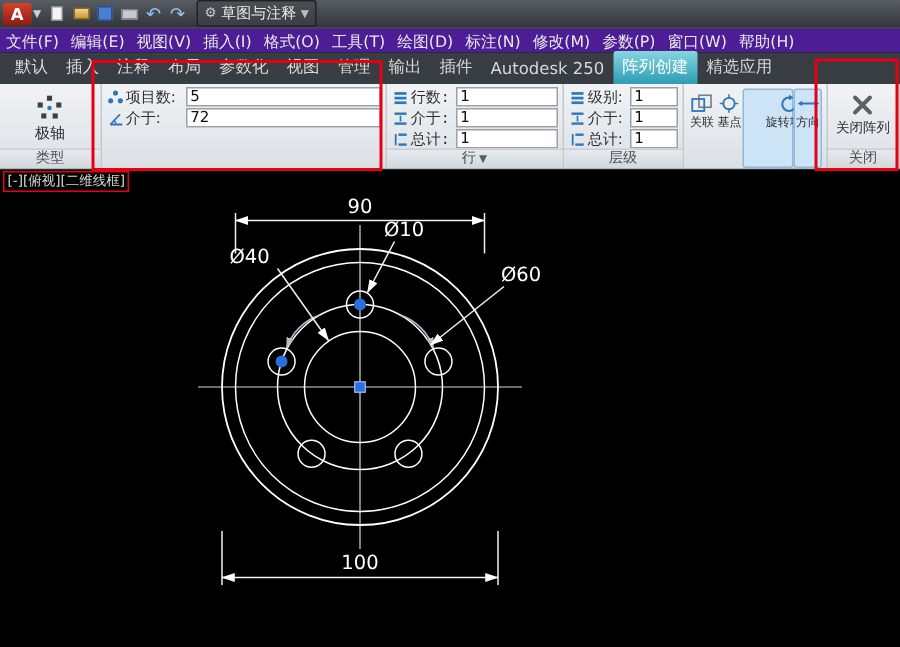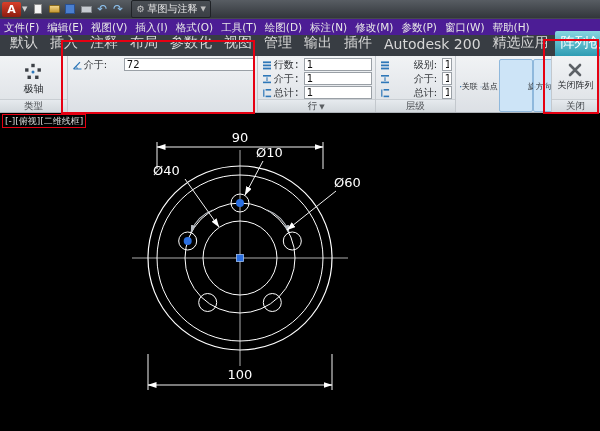--- a/index.html
+++ b/index.html
@@ -28,47 +28,47 @@
   .win-title { margin-left:auto; white-space:nowrap; overflow:hidden; color:#dcdcdc; font-size:10.5px; padding-right:2px; }
   .win-title .doc { margin-left:14px; }
 
   
   .menubar { height:17px; background:#4c1d95; border-top:1px solid #46494e;
              display:flex; align-items:flex-end; padding-left:0; }
   .menu-item { font-size:10.5px; color:#e8e8e8; padding:0 4px; white-space:nowrap; cursor:default; }
 
   
   .tabs { height:21px; background:#383d43; display:flex; align-items:flex-end; padding-left:4px; }
-  .tab { font-size:14px; color:#d8d8d8; padding:3px 6px 4px; white-space:nowrap; cursor:default; }
+  .tab { font-size:11px; color:#d8d8d8; padding:3px 6px 4px; white-space:nowrap; cursor:default; }
   .tab.active { background:linear-gradient(#86d6e0,#2d9cb4); color:#fff; border-radius:2px 2px 0 0; }
 
   
   .ribbon { height:57px; display:flex; background:linear-gradient(#f1f3f5,#dce0e5); border-bottom:1px solid #aeb3b8; }
   .panel { display:flex; flex-direction:column; border-right:1px solid #c3c8cd; }
   .p-type  { width:76px;justify-content:space-between; }  .p-items { width:190px; } .p-rows { width:118px; }
   .p-levels{ width:80px; }  .p-props { width:96px; }  .p-close{ width:54px; }
   .panel-content { flex:1; padding:2px 3px 0 3px; overflow:hidden; }
   .panel-label { height:13px; line-height:12px; text-align:center; font-size:9.5px; color:#4a4e52;
                  background:linear-gradient(#e6eaee,#d3d8dd); border-top:1px solid #c9ced3; white-space:nowrap; }
   .panel-label .chev { font-size:7px; margin-left:2px; color:#5a5e62; }
 
   .big-btn { display:flex; flex-direction:column; align-items:center; padding-top:3px; cursor:default; }
   .big-btn .cap { font-size:10px; color:#2c2f33; margin-top:1px; }
 
   .field { display:flex; align-items:center; height:13px; margin-bottom:1px; }
   .f-icon { width:13px; display:flex; justify-content:center; }
   .f-label { font-size:10px; color:#2c2f33; white-space:nowrap; }
   .p-items .f-label { width:40px; }
   .p-rows  .f-label { width:30px;font-family:Liberation Mono, monospace; }
-  .p-levels .f-label{ width:28px;margin-left:22px; }
+  .p-levels .f-label{ width:28px; }
   .f-input { flex:1; min-width:0; height:13px; border:1px solid #9aa0a6; background:#fff;
              font-family:inherit; font-size:10px; padding:0 2px; color:#111; }
 
   .prop-row { display:flex; height:100%; padding-top:1px; }
-  .prop-btn { display:flex; flex-direction:row; align-items:center; padding-top:2px;
+  .prop-btn { display:flex; flex-direction:column; align-items:center; padding-top:2px;
               border-radius:2px; border:1px solid transparent; cursor:default; }
   .prop-btn .cap { font-size:8px; color:#2c2f33; white-space:nowrap; }
   .prop-btn.on { background:#cde4f7; border-color:#8fb8dc; }
   .pb-sm { width:20px; } .pb-lg { width:34px;padding-left:28px; }
 
   .close-btn { display:flex; flex-direction:column; align-items:center; padding-top:4px; cursor:default;justify-content:center; }
   .close-btn .cap { font-size:9px; color:#2c2f33; margin-top:1px; white-space:nowrap; }
 
   
   .canvas { position:relative; width:600px; height:318px; background:#000; }
@@ -134,23 +134,23 @@
   <div class="tabs">
     <span class="tab">默认</span>
     <span class="tab">插入</span>
     <span class="tab">注释</span>
     <span class="tab">布局</span>
     <span class="tab">参数化</span>
     <span class="tab">视图</span>
     <span class="tab">管理</span>
     <span class="tab">输出</span>
     <span class="tab">插件</span>
-    <span class="tab">Autodesk 200</span>
+    <span class="tab">Autodesk 250</span>
+    <span class="tab active">阵列创建</span>
     <span class="tab">精选应用</span>
-    <span class="tab active">阵列创建</span>
   </div>
 
   <div class="ribbon">
 
     <div class="panel p-type">
       <div class="panel-content">
         <div class="big-btn">
           <svg width="20" height="20" viewBox="0 0 20 20">
             <rect x="8.3" y="2.8" width="3.4" height="3.4" fill="#3c4046"></rect>
             <rect x="2.1" y="7.3" width="3.4" height="3.4" fill="#3c4046"></rect>
@@ -160,20 +160,31 @@
             <circle cx="10" cy="11" r="1.5" fill="#2e77b8"></circle>
           </svg>
           <span class="cap">极轴</span>
         </div>
       </div>
       <div class="panel-label"><span>类型</span></div>
     </div>
 
     <div class="panel p-items">
       <div class="panel-content">
+        <div class="field">
+          <span class="f-icon">
+            <svg width="12" height="12" viewBox="0 0 12 12">
+                <circle cx="2.8" cy="8.2" r="1.7" fill="#2e77b8"></circle>
+                <circle cx="6" cy="3" r="1.7" fill="#2e77b8"></circle>
+                <circle cx="9.2" cy="8.2" r="1.7" fill="#2e77b8"></circle>
+              </svg>
+          </span>
+          <label class="f-label">项目数:</label>
+          <input class="f-input" value="5" style="">
+        </div>
         <div class="field">
           <span class="f-icon">
             <svg width="12" height="12" viewBox="0 0 12 12">
                 <path d="M2.5,10 L10.5,10 M2.5,10 L9,3.2" stroke="#2e77b8" stroke-width="1.2" fill="none"></path>
                 <path d="M6.2,10 A3.8,3.8 0 0 0 5.2,7.4" stroke="#2e77b8" stroke-width="1" fill="none"></path>
               </svg>
           </span>
           <label class="f-label">介于:</label>
           <input class="f-input" value="72" style="">
         </div>

